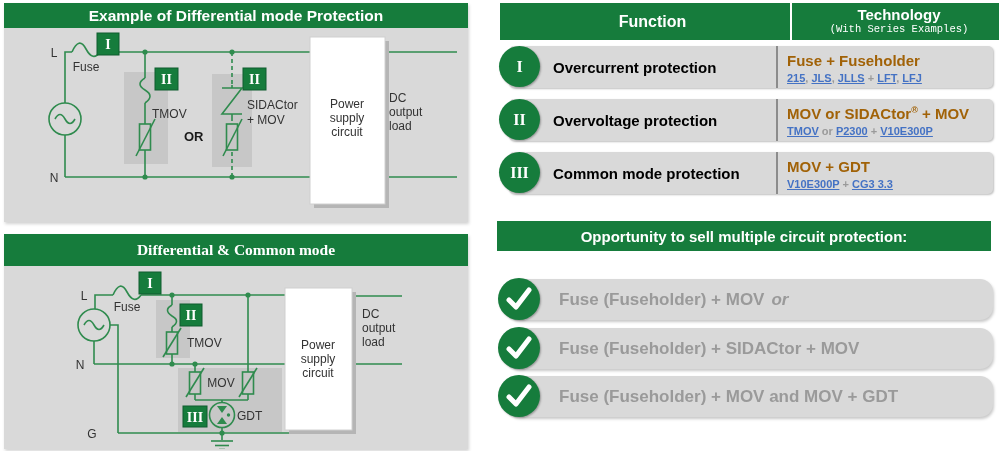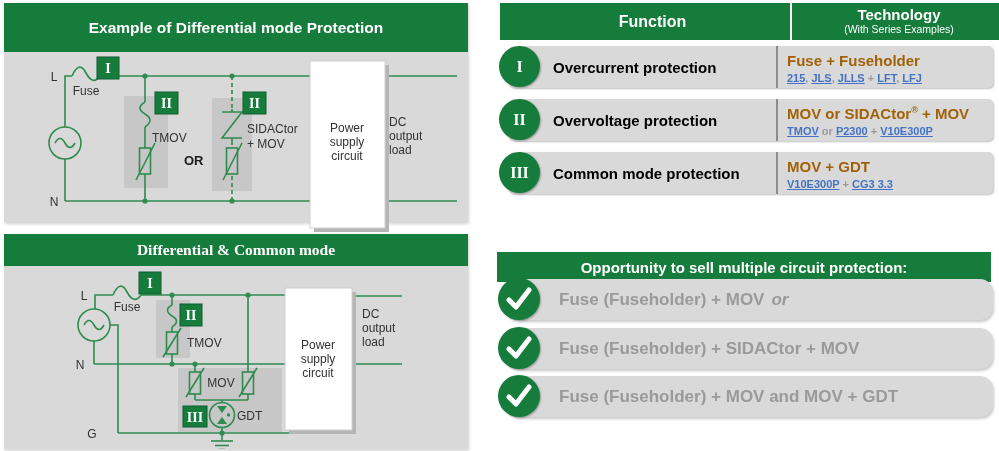--- a/index.html
+++ b/index.html
@@ -7,21 +7,21 @@
     width:999px;height:451px;position:relative;overflow:hidden;
     background:#ffffff;font-family:"Liberation Sans",sans-serif;
   }
   
   .panel{position:absolute;background:#d9d9d9;box-shadow:1px 2px 3px rgba(0,0,0,.18);}
   .panel-header{
     background:#167c3c;color:#fff;font-weight:bold;font-size:15.5px;
     text-align:center;display:flex;align-items:center;justify-content:center;
   }
   #panel-top{left:4px;top:3px;width:464px;height:219px;}
-  #panel-top .panel-header{height:49px;}
+  #panel-top .panel-header{height:25px;}
   #panel-bottom{left:4px;top:234px;width:464px;height:215px;}
   #panel-bottom .panel-header{height:32px;font-family:Liberation Serif, serif;}
   svg{display:block;}
   .wire{stroke:#2f8b4e;stroke-width:1.6;fill:none;}
   .wire-dash{stroke:#2f8b4e;stroke-width:1.6;fill:none;stroke-dasharray:4,3;}
   .comp-bg{fill:#c7c7c7;}
   .dot{fill:#2f8b4e;}
   .badge{fill:#167c3c;stroke:#0e5d2e;stroke-width:1;}
   .badge-txt{fill:#fff;font-family:"Liberation Serif",serif;font-weight:bold;font-size:14px;text-anchor:middle;}
   .dlabel{fill:#333;font-size:12px;}
@@ -35,21 +35,21 @@
     background:#167c3c;color:#fff;padding-left:15px;
   }
   #func-header .hcell-left{
     width:275px;border-right:2px solid #fff;display:flex;align-items:center;justify-content:center;
     font-weight:bold;font-size:16px;
   }
   #func-header .hcell-right{
     flex:1;display:flex;flex-direction:column;align-items:center;justify-content:center;line-height:1.1;
   }
   #func-header .hcell-right .t1{font-weight:bold;font-size:15px;}
-  #func-header .hcell-right .t2{font-size:10.5px;}
+  #func-header .hcell-right .t2{font-size:10.5px;font-family:Liberation Mono, monospace;}
   .frow{position:absolute;left:499px;width:494px;height:44px;}
   .frow .bar{
     position:absolute;left:10px;right:0;top:1px;bottom:1px;background:#d9d9d9;
     border-radius:5px;box-shadow:1px 1px 2px rgba(0,0,0,.25);
   }
   .frow .numcircle{
     position:absolute;left:0;top:1px;width:41px;height:41px;border-radius:50%;
     background:#167c3c;color:#fff;font-family:"Liberation Serif",serif;font-weight:bold;
     font-size:16px;text-align:center;line-height:41px;box-shadow:1px 1px 2px rgba(0,0,0,.3);
   }
@@ -61,21 +61,21 @@
     position:absolute;left:277px;right:2px;top:1px;bottom:1px;
     border-left:2px solid #8c8c8c;padding-left:9px;
   }
   .tech-title{font-weight:bold;font-size:15px;color:#a16207;line-height:19px;margin-top:2px;white-space:nowrap;}
   .tech-title sup{font-size:9px;}
   .tech-links{font-size:11px;font-weight:bold;line-height:16px;white-space:nowrap;}
   .tech-link{color:#4472c4;text-decoration:underline;cursor:pointer;}
   .tech-sep{color:#9a9a9a;}
   
   #opp-header{
-    position:absolute;left:497px;top:252px;width:494px;height:30px;background:#167c3c;
+    position:absolute;left:497px;top:221px;width:494px;height:30px;background:#167c3c;
     color:#fff;font-weight:bold;font-size:15px;display:flex;align-items:center;justify-content:center;
   }
   .orow{position:absolute;left:498px;width:495px;height:41px;}
   .orow .bar{
     position:absolute;left:9px;right:0;top:0;bottom:0;background:#d9d9d9;
     border-radius:13px;box-shadow:1px 2px 3px rgba(0,0,0,.22);
   }
   .orow .checkcircle{
     position:absolute;left:0;top:-1px;width:42px;height:42px;border-radius:50%;
     background:#167c3c;box-shadow:1px 1px 2px rgba(0,0,0,.3);

